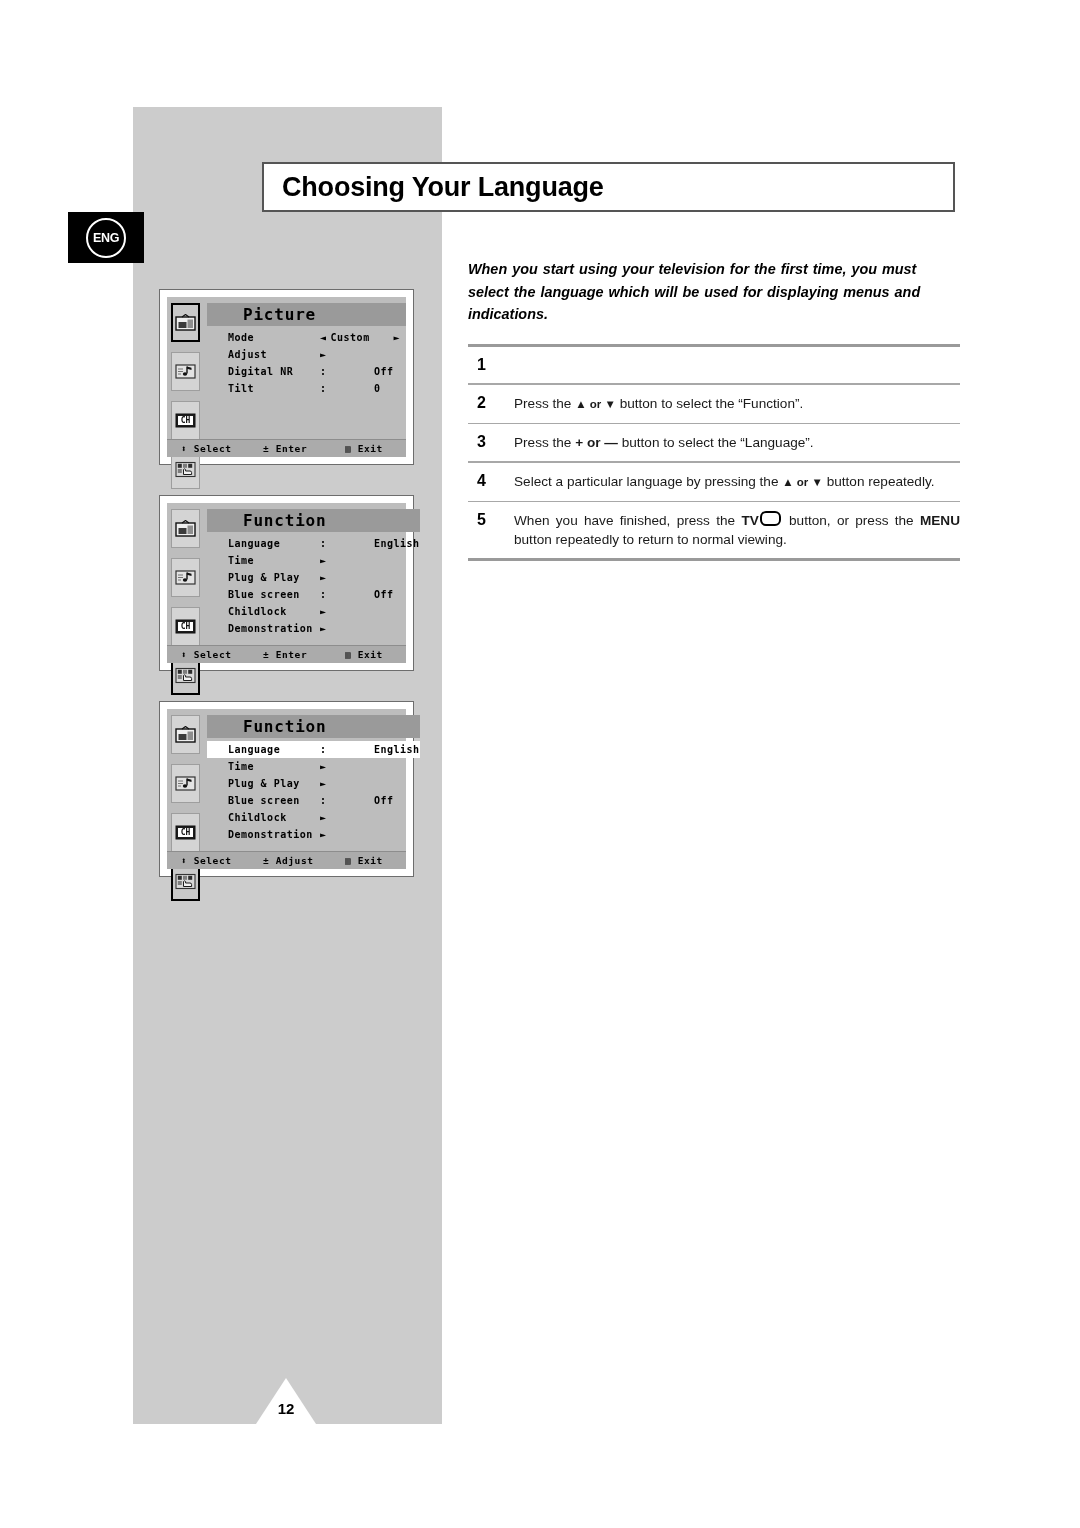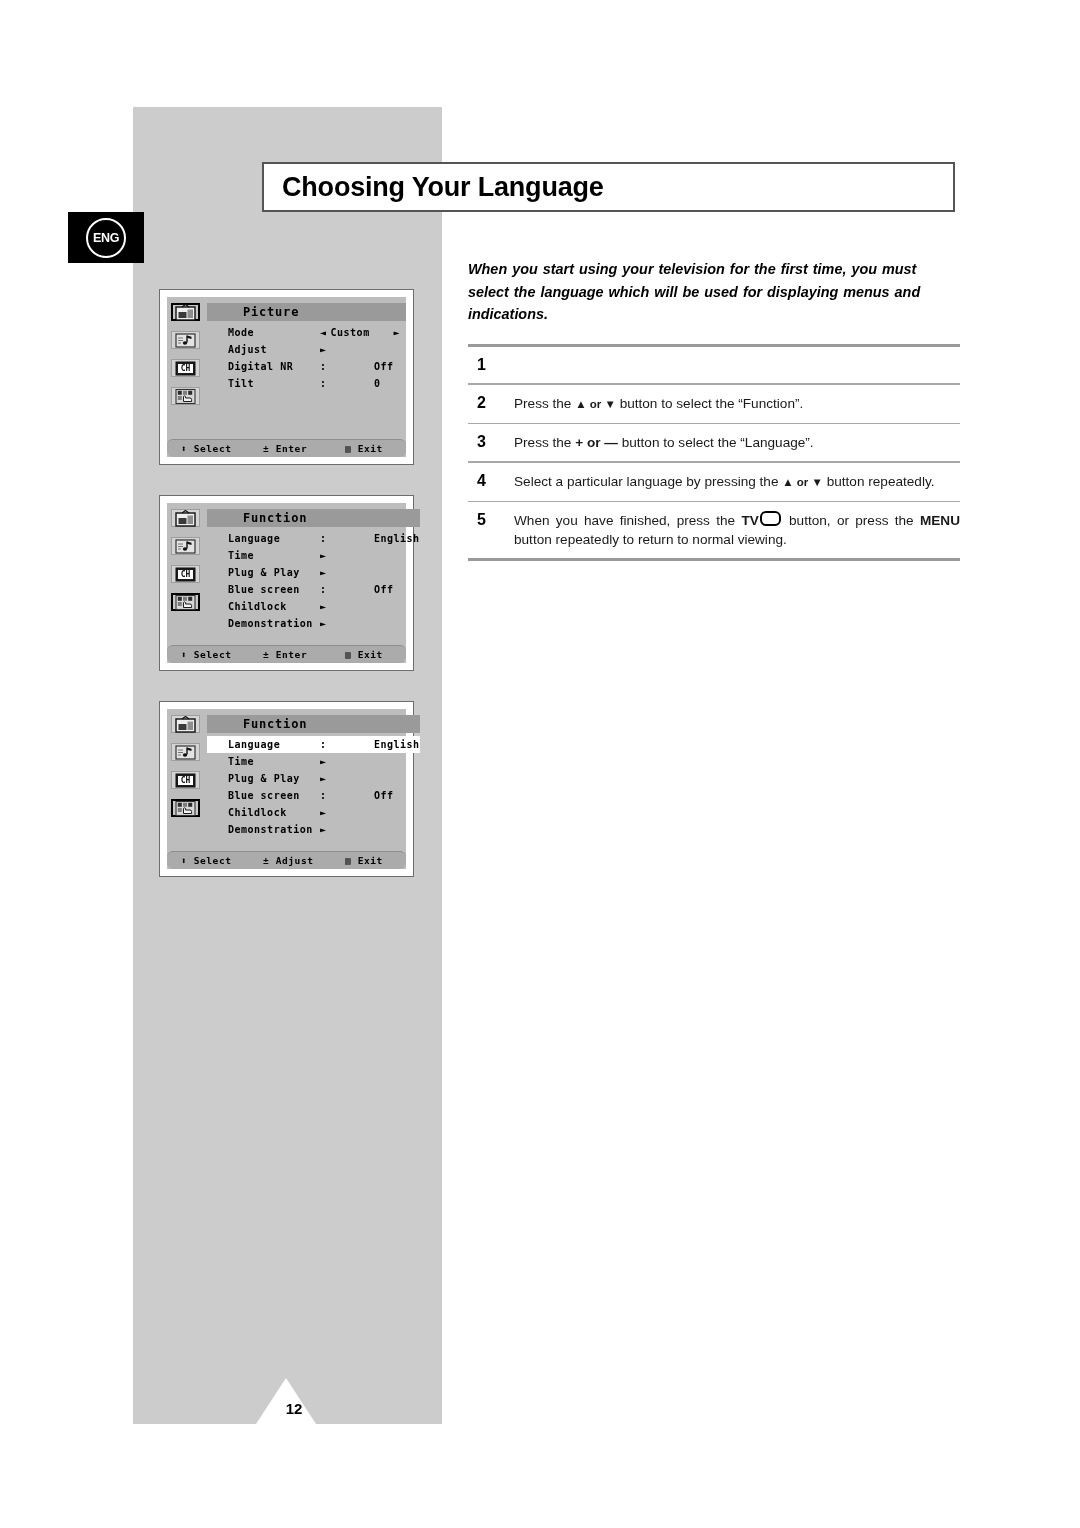--- a/index.html
+++ b/index.html
@@ -80,21 +80,21 @@
   #page-number .tri {
     position: absolute;
     left: 0; top: 0;
     width: 0; height: 0;
     border-left: 30px solid transparent;
     border-right: 30px solid transparent;
     border-bottom: 46px solid #ffffff;
   }
   #page-number .num {
     position: absolute;
-    left: 8px;
+    left: 0;
     top: 22px;
     width: 60px;
     text-align: center;
     font-size: 15px;
     font-weight: bold;
     color: #000000;
   }
 
   
   #intro {
@@ -174,21 +174,21 @@
     padding: 6px 0 0 0;
   }
   .osd-icons {
     width: 36px;
     flex: 0 0 36px;
     padding-left: 4px;
     box-sizing: border-box;
   }
   .osd-icon {
     width: 29px;
-    height: 18px;
+    height: 39px;
     margin-bottom: 10px;
     background: #d4d4d4;
     border: 1.5px solid #9e9e9e;
     box-sizing: border-box;
     position: relative;
     display: flex;
     align-items: center;
     justify-content: center;
   }
   .osd-icon.selected {
@@ -198,21 +198,21 @@
   .osd-icon svg { display: block; }
 
   .osd-list {
     flex: 1;
     padding-left: 4px;
   }
   .osd-heading {
     background: #9a9a9a;
     color: #000000;
     font-family: "DejaVu Sans Mono", monospace;
-    font-size: 12px;
+    font-size: 16px;
     font-weight: bold;
     letter-spacing: 0.8px;
     padding: 2px 0 2px 36px;
     margin-bottom: 3px;
   }
   .osd-row {
     display: flex;
     align-items: center;
     font-family: "DejaVu Sans Mono", monospace;
     font-size: 10px;
@@ -238,21 +238,20 @@
     width: 100%;
     background: #ababab;
     border-top: 1.5px solid #8d8d8d;
     display: flex;
     font-family: "DejaVu Sans Mono", monospace;
     font-size: 9.5px;
     font-weight: bold;
     letter-spacing: 0.6px;
     color: #000000;
     padding: 3px 0 3px 0;
-    border-radius: 6px;
   }
   .osd-footer .f1 { flex: 0 0 96px; padding-left: 14px; box-sizing: border-box; }
   .osd-footer .f2 { flex: 0 0 82px; }
   .osd-footer .f3 { flex: 1; }
 
   #osd-picture  { left: 159px; top: 289px; width: 255px; height: 176px; }
   #osd-function { left: 159px; top: 495px; width: 255px; height: 176px; }
   #osd-language { left: 159px; top: 701px; width: 255px; height: 176px; }
 </style>
 </head>

